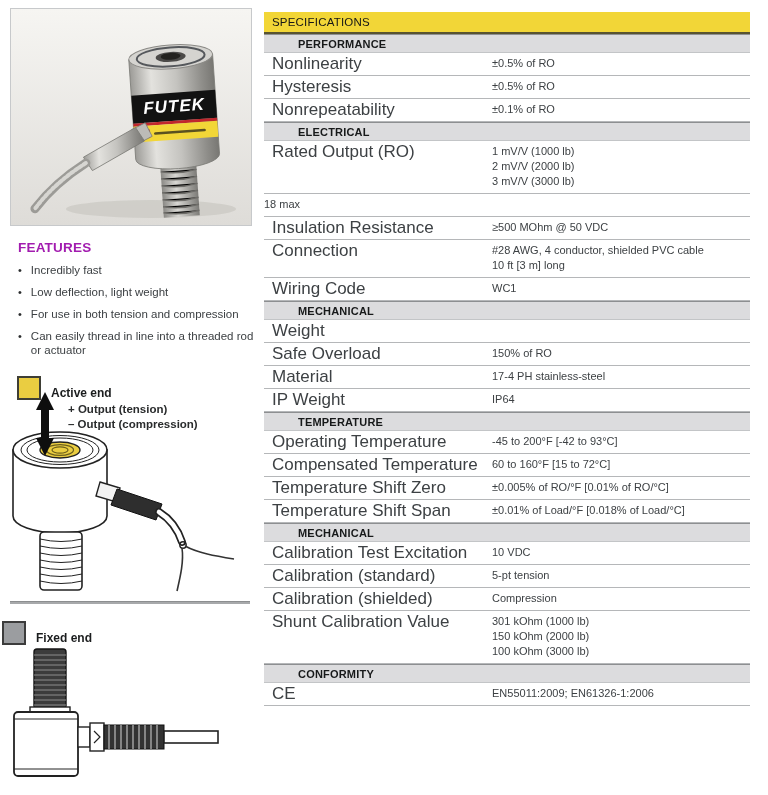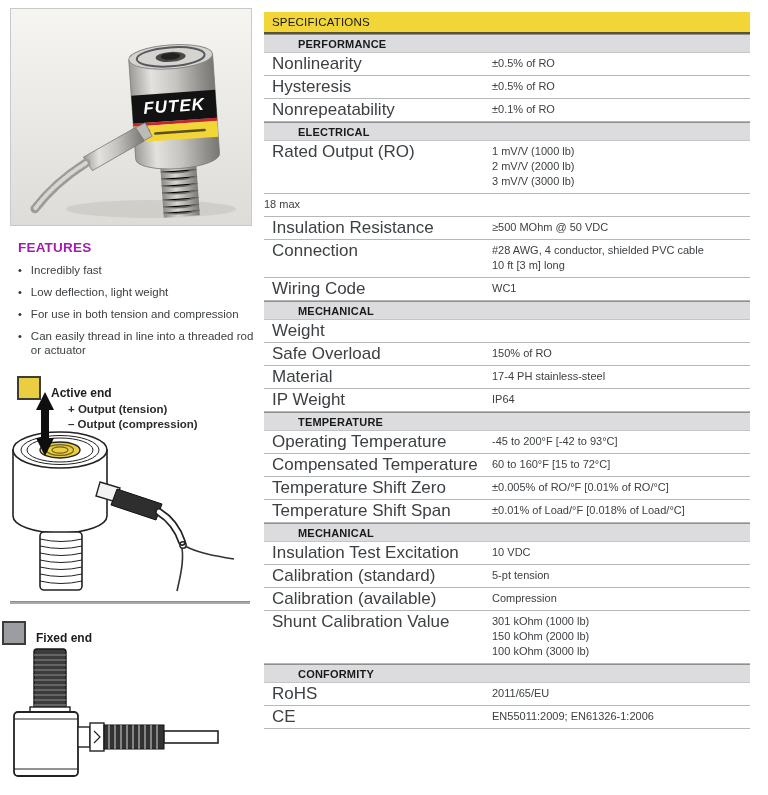--- a/index.html
+++ b/index.html
@@ -389,35 +389,35 @@
   </div>
 </div>
   </div>
 
   <div class="t-section">
     <div class="t-section-header">
       <span class="t-section-title">MECHANICAL</span>
     </div>
     <div class="t-rows">
   <div class="t-row">
-    <div class="t-label">Insulation Test Excitation</div>
+    <div class="t-label">Calibration Test Excitation</div>
     <div class="t-value">
                 <span class="vline">10 VDC</span>
               </div>
   </div>
 
   <div class="t-row">
     <div class="t-label">Calibration (standard)</div>
     <div class="t-value">
                 <span class="vline">5-pt tension</span>
               </div>
   </div>
 
   <div class="t-row">
-    <div class="t-label">Calibration (available)</div>
+    <div class="t-label">Calibration (shielded)</div>
     <div class="t-value">
                 <span class="vline">Compression</span>
               </div>
   </div>
 
   <div class="t-row">
     <div class="t-label">Shunt Calibration Value</div>
     <div class="t-value">
                 <span class="vline">301 kOhm (1000 lb)</span>
                 <span class="vline">150 kOhm (2000 lb)</span>
@@ -425,26 +425,20 @@
               </div>
   </div>
 </div>
   </div>
 
   <div class="t-section">
     <div class="t-section-header">
       <span class="t-section-title">CONFORMITY</span>
     </div>
     <div class="t-rows">
-  <div class="t-row">
-    <div class="t-label">RoHS</div>
-    <div class="t-value">
-                <span class="vline">2011/65/EU</span>
-              </div>
-  </div>
 
   <div class="t-row">
     <div class="t-label">CE</div>
     <div class="t-value">
                 <span class="vline">EN55011:2009; EN61326-1:2006</span>
               </div>
   </div>
 </div>
   </div>
 </div>

